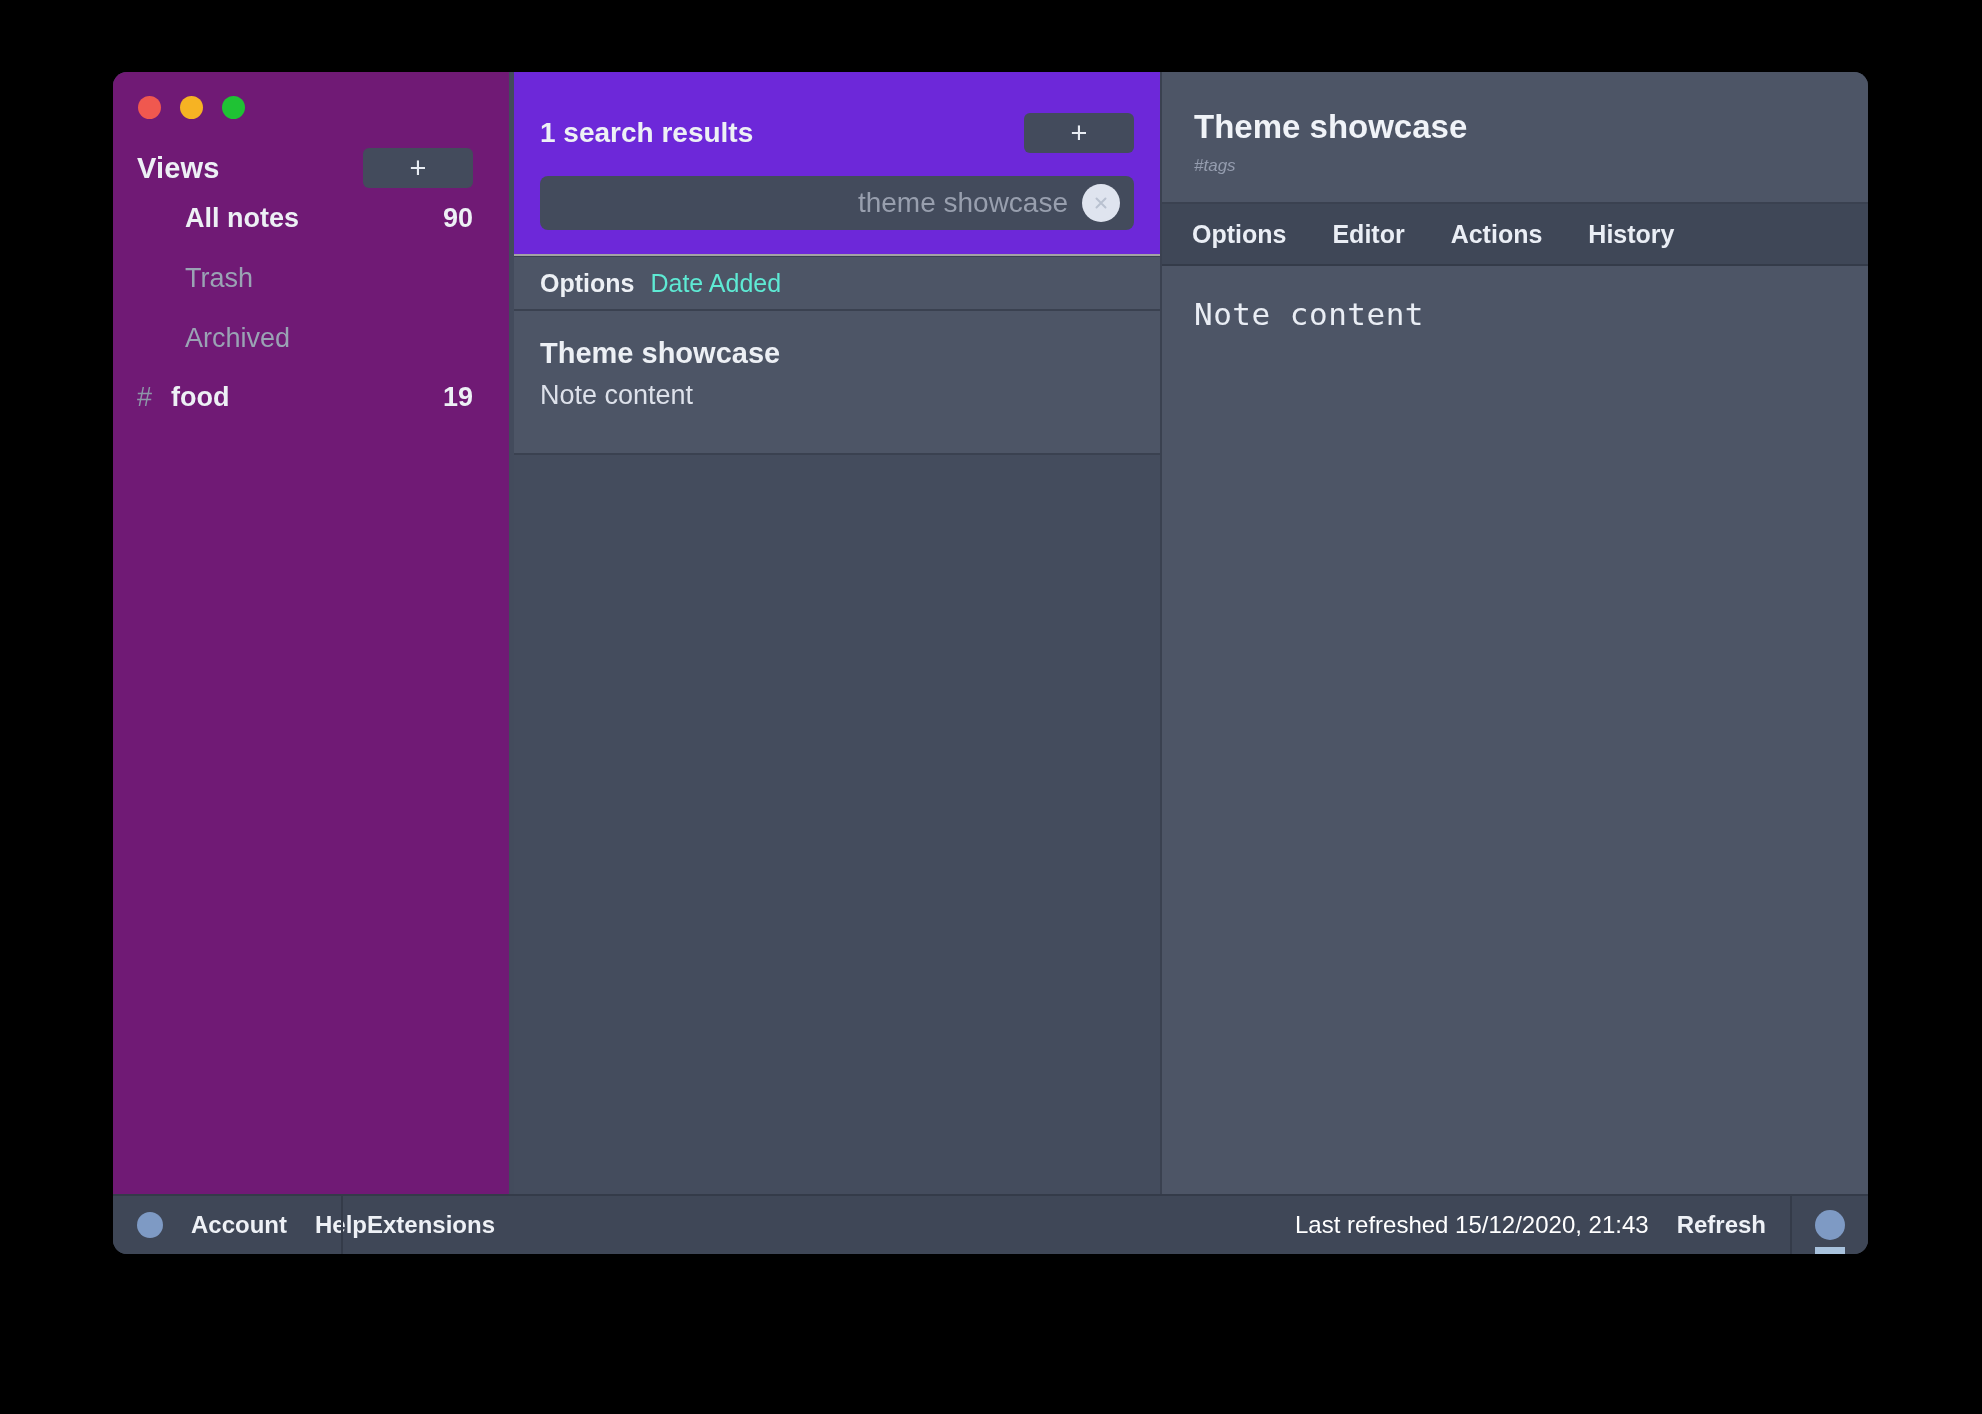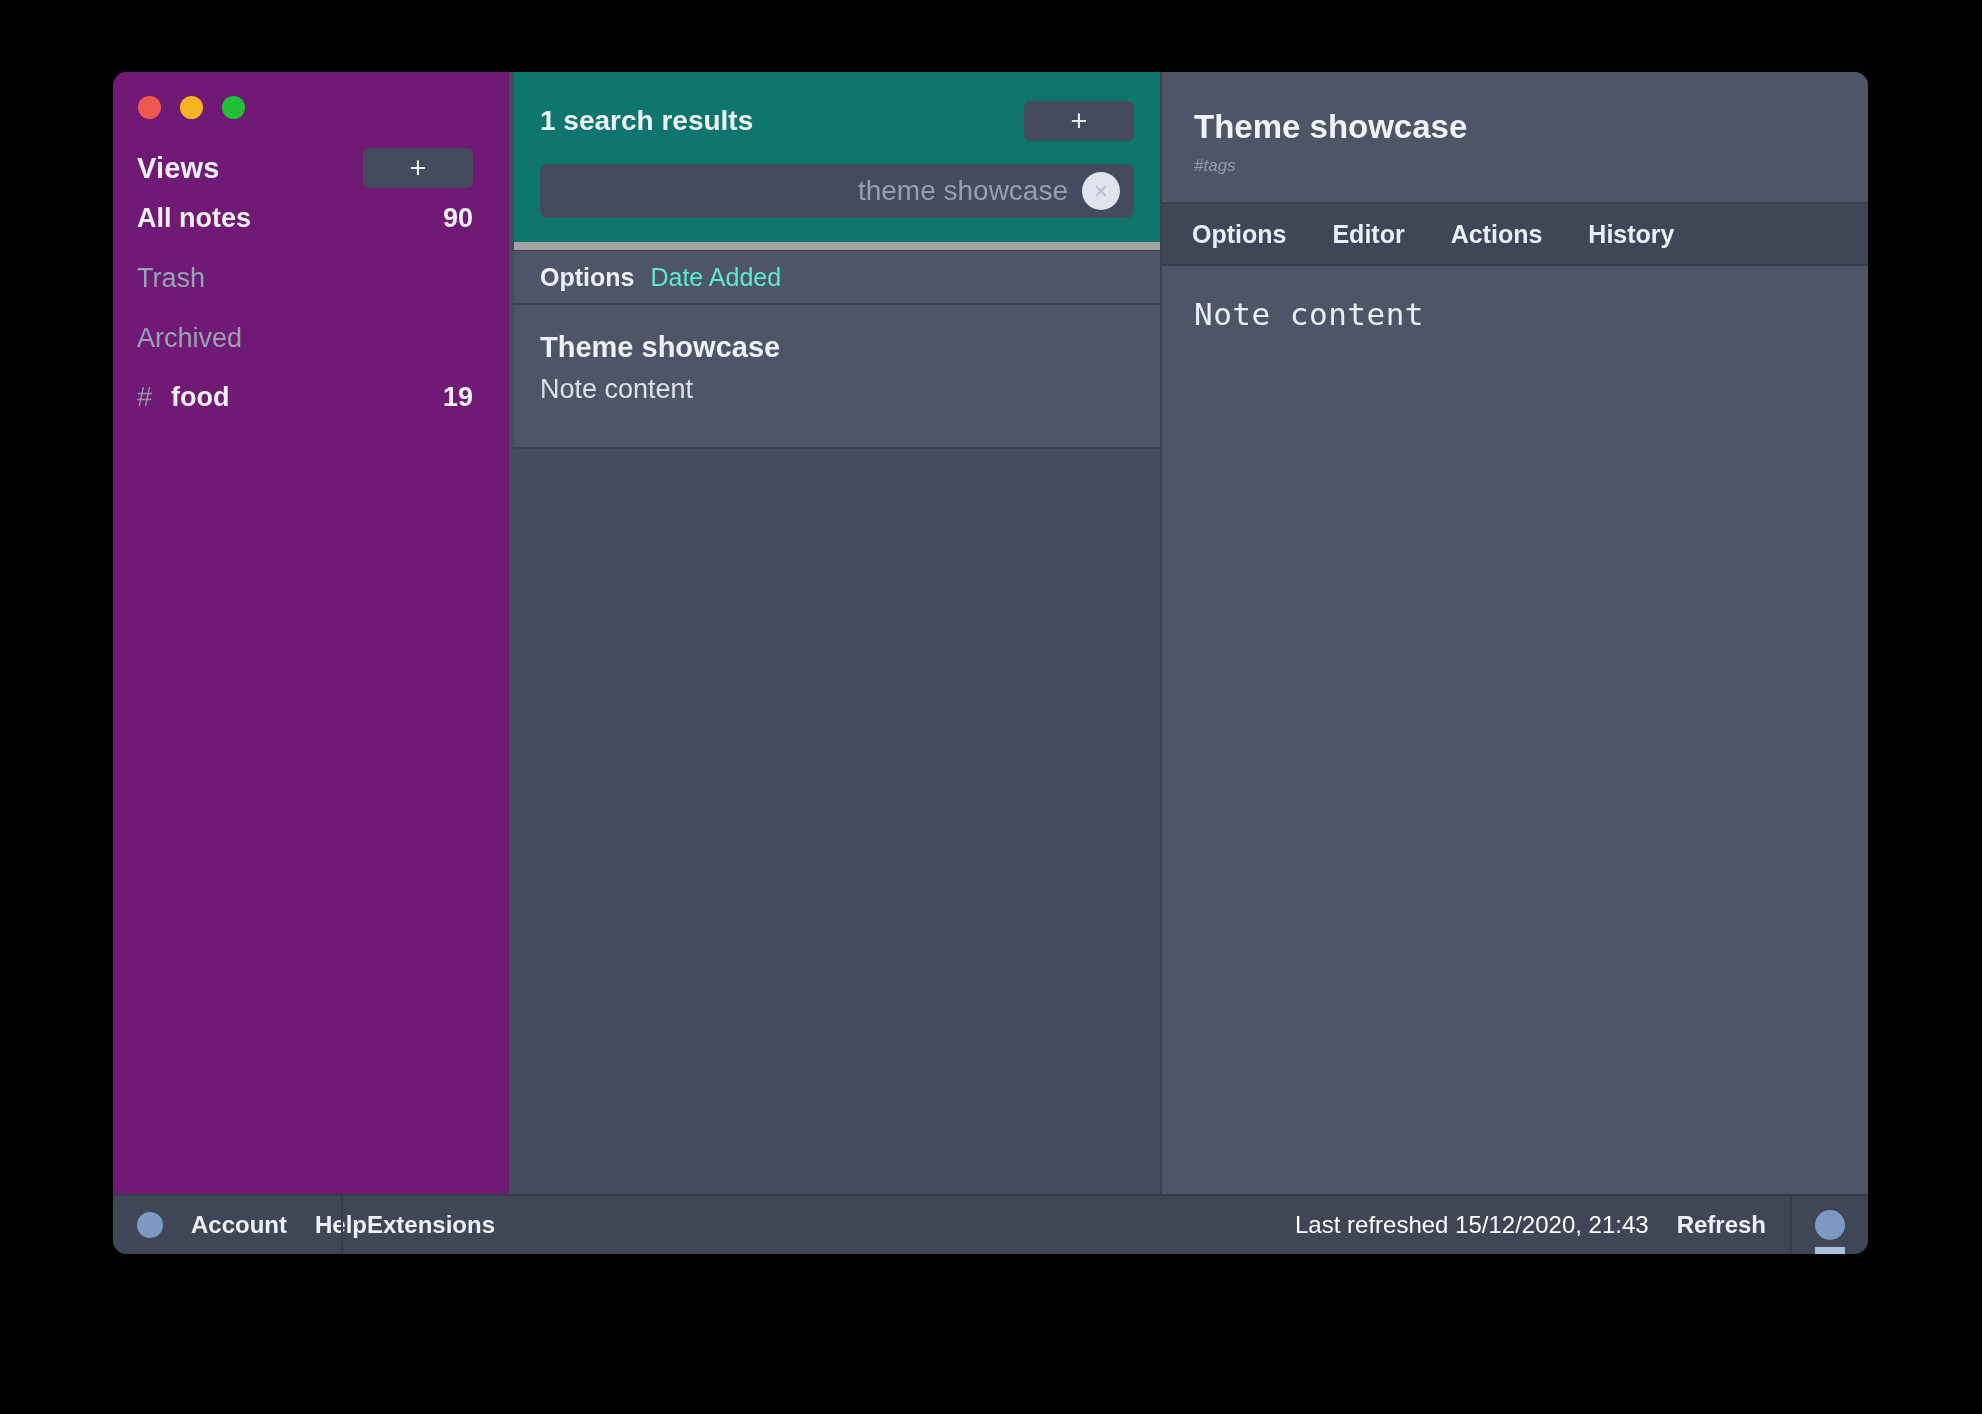--- a/index.html
+++ b/index.html
@@ -89,21 +89,21 @@
   }
 
   .side-row {
     display: flex;
     align-items: center;
     justify-content: space-between;
     padding: 0 36px 0 24px;
     height: 60px;
     font-size: 27px;
   }
-  .side-row .label { color: #edf0f5; font-weight: bold; }
+  .side-row .label { color: #edf0f5; font-weight: bold; margin-left: 48px; }
   .side-row.muted .label { color: #9aa3b4; font-weight: 400; }
   .side-row .count { color: #edf0f5; font-weight: bold; font-size: 27px; }
 
   .tag-row {
     display: flex;
     align-items: center;
     justify-content: space-between;
     padding: 0 36px 0 24px;
     height: 58px;
   }
@@ -122,23 +122,23 @@
   
   #notes-panel {
     width: 646px;
     flex: 0 0 646px;
     background: #444c5d;
     display: flex;
     flex-direction: column;
     min-height: 0;
   }
   #search-head {
-    background: #0f766e;
-    padding: 28px 26px 24px 26px;
-    border-bottom: 8px solid #a3a3a3;
+    background: #6d28d9;
+    padding: 40px 26px 24px 26px;
+    border-bottom: 2px solid #a3a3a3;
   }
   .search-head-top {
     display: flex;
     align-items: center;
     justify-content: space-between;
     height: 42px;
   }
   .results-count {
     font-size: 28px;
     font-weight: bold;

